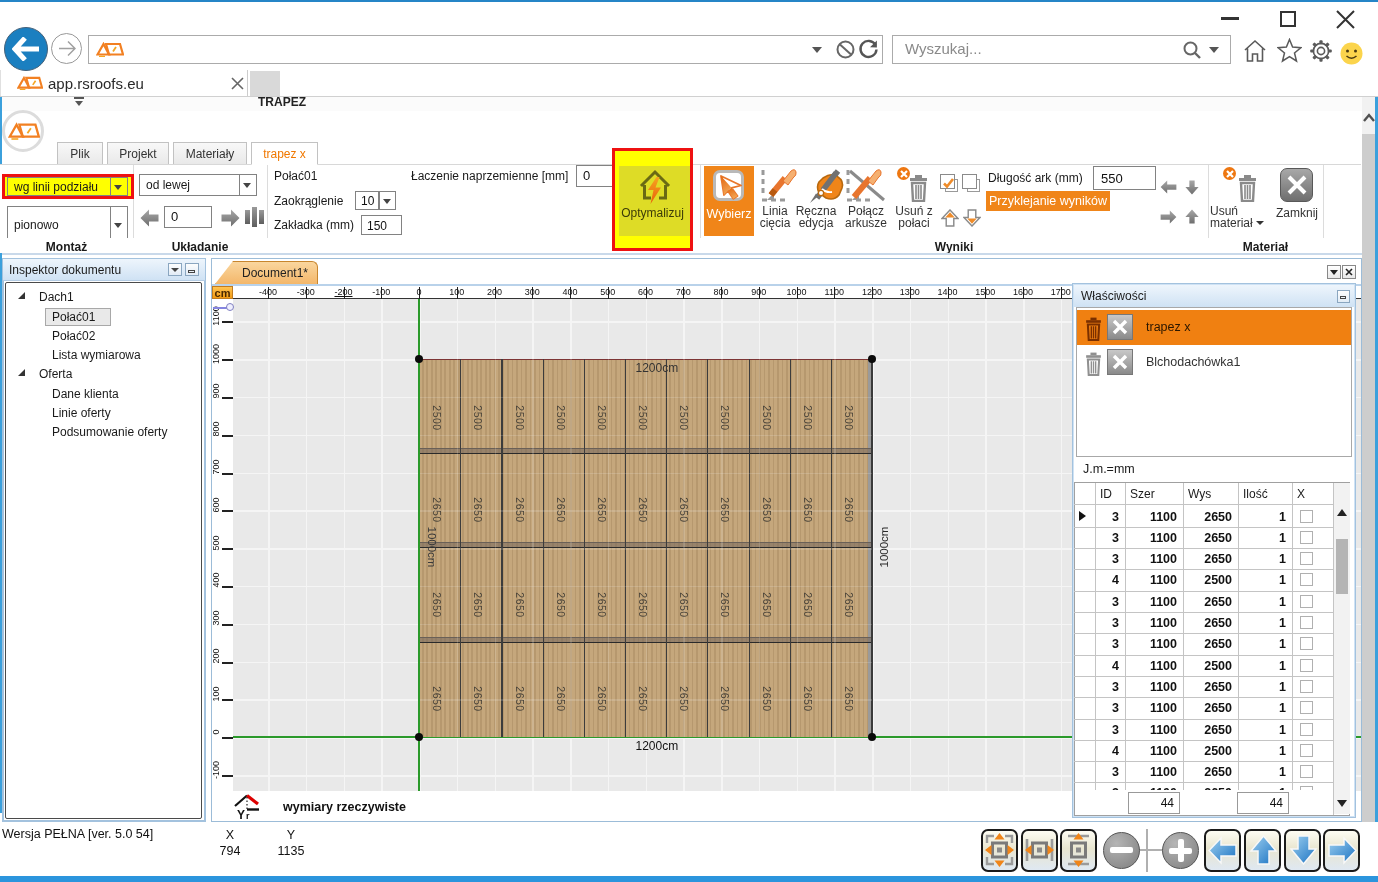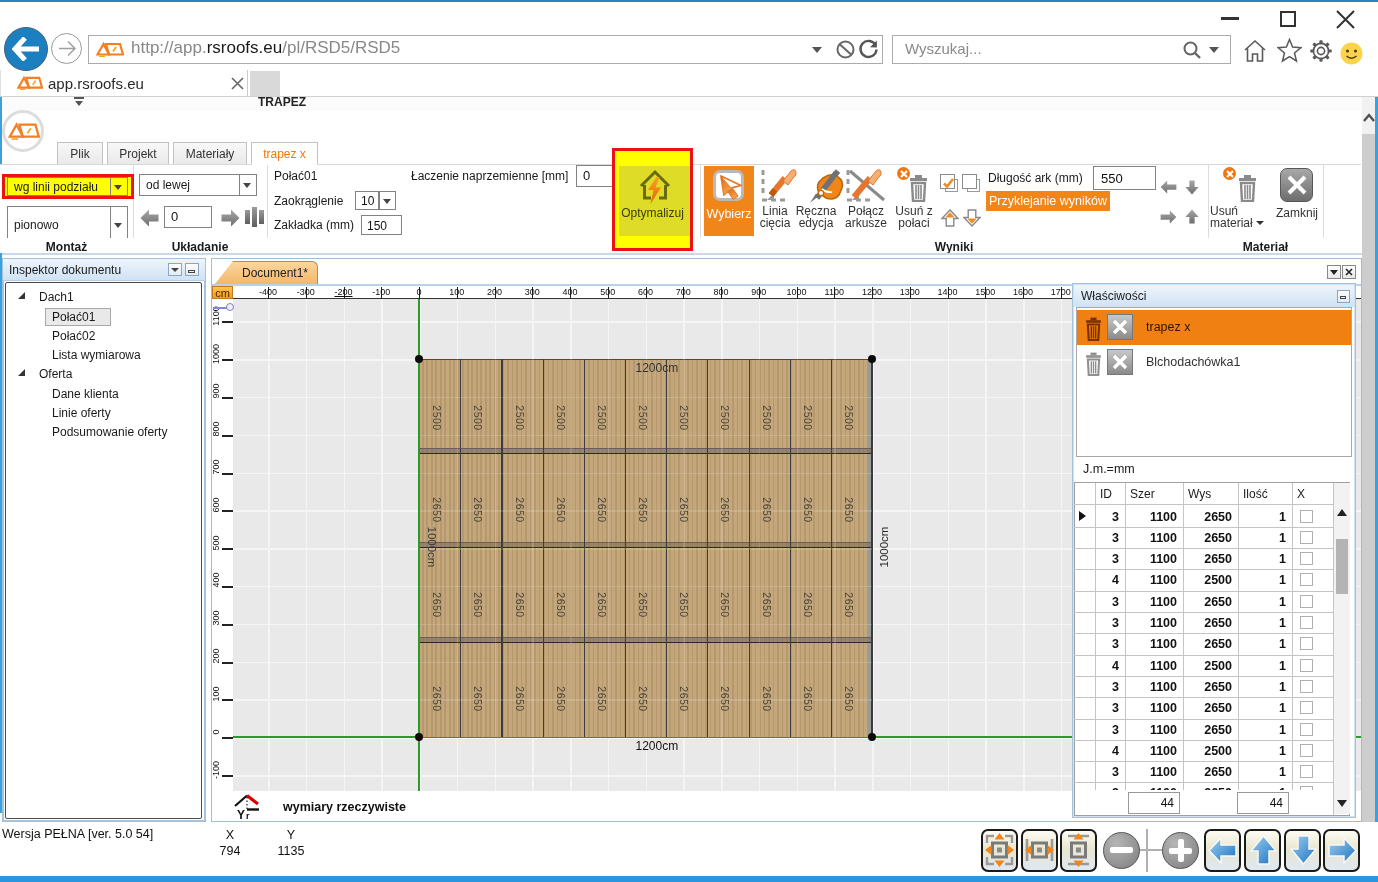--- a/index.html
+++ b/index.html
@@ -46,21 +46,21 @@
 
 
 #lpanel { left:2px; top:258px; width:204px; height:564px; background:#fff; border:2px solid #a3c2de; }
 #lphead { left:3px; top:259px; width:202px; height:22px; background:linear-gradient(#eef5fc,#cfe2f4); border-bottom:1px solid #b4cce4; font-size:12px; color:#1a1a1a; line-height:22px; padding-left:6px; }
 .treeitem { font-size:12px; color:#1a1a1a; white-space:nowrap; }
 
 
 #canvasarea { left:211px; top:258px; width:1151px; height:564px; background:#fff; border:1px solid #9cbcd8; }
 #doctab { left:215px; top:261px; width:103px; height:35px; background:linear-gradient(#fad69e,#f0a64e); border:1px solid #c8862e; border-bottom:none; border-radius:0 6px 0 0; clip-path:polygon(18px 0, 103px 0, 103px 23px, 0 23px); font-size:12px; color:#222; }
 #doctabline { left:212px; top:284px; width:1149px; height:2px; background:#b9d2ea; }
-#cmbox { left:212px; top:286px; width:21px; height:13px; background:linear-gradient(#ffc452,#f29b13); border:1px solid #c07b20; font-size:11px; font-weight:normal; color:#4a2800; text-align:center; line-height:12px; }
+#cmbox { left:212px; top:286px; width:21px; height:13px; background:linear-gradient(#ffc452,#f29b13); border:1px solid #c07b20; font-size:11px; font-weight:bold; color:#4a2800; text-align:center; line-height:12px; }
 #hruler { left:233px; top:286px; width:1128px; height:13px; background:#fff; border-bottom:1px solid #333; }
 #vruler { left:212px; top:299px; width:21px; height:492px; background:#fff; }
 #grid { left:233px; top:299px; width:1128px; height:492px; background:#e9e9e9; overflow:hidden; }
 #canvstatus { left:212px; top:791px; width:1149px; height:30px; background:#fff; }
 
 
 #rpanel { left:1072px; top:283px; width:284px; height:535px; background:#fff; border:2px solid #a3c2de; }
 
 
 #sbar { left:1362px; top:97px; width:13px; height:779px; background:#f1f1f1; }
@@ -89,21 +89,20 @@
       <path d="M10,1.5 L17,8.5 L10,15.5 M1,8.5 L16,8.5" stroke="#a0a0a0" stroke-width="1.5" fill="none"></path>
     </svg>
 
   <div class="abs" id="addrbar"></div>
   <svg class="abs" style="left:96px;top:42px;" width="28" height="15" viewBox="0 0 28 15">
     <path d="M7.5,2 L13,12.5 L1.5,12.5 Z" fill="none" stroke="#f28022" stroke-width="2.2"></path>
     <path d="M10,2 L24,2 L27,12.5 L13,12.5 Z" fill="none" stroke="#f28022" stroke-width="2.2"></path>
     <path d="M17,9.5 L20,5" stroke="#f5a623" stroke-width="1.8"></path>
     <path d="M3,14.5 L9,14.5" stroke="#f5a623" stroke-width="1.6"></path>
   </svg>
-  <div class="abs" style="left:131px;top:38px;font-size:17px;color:#888;">http://app.<span style="color:#1a1a1a;">rsroofs.eu</span>/pl/RSD5/RSD5</div>
   <div class="abs" style="left:812px;top:47px;width:0;height:0;border-left:5px solid transparent;border-right:5px solid transparent;border-top:6px solid #555;"></div>
   <svg class="abs" style="left:836px;top:40px;" width="19" height="19">
       <circle cx="9.5" cy="9.5" r="8" stroke="#666" stroke-width="2" fill="none"></circle>
       <path d="M4,4.5 L15,14.5" stroke="#666" stroke-width="2"></path>
     </svg>
   <svg class="abs" style="left:858px;top:39px;" width="21" height="21" viewBox="0 0 21 21">
       <path d="M17.5,6 A8,8 0 1 0 18.5,10.5" stroke="#555" stroke-width="2.4" fill="none"></path>
       <path d="M18.9,1.5 L18.9,8.5 L12,8.2 Z" fill="#555"></path>
     </svg>
 

